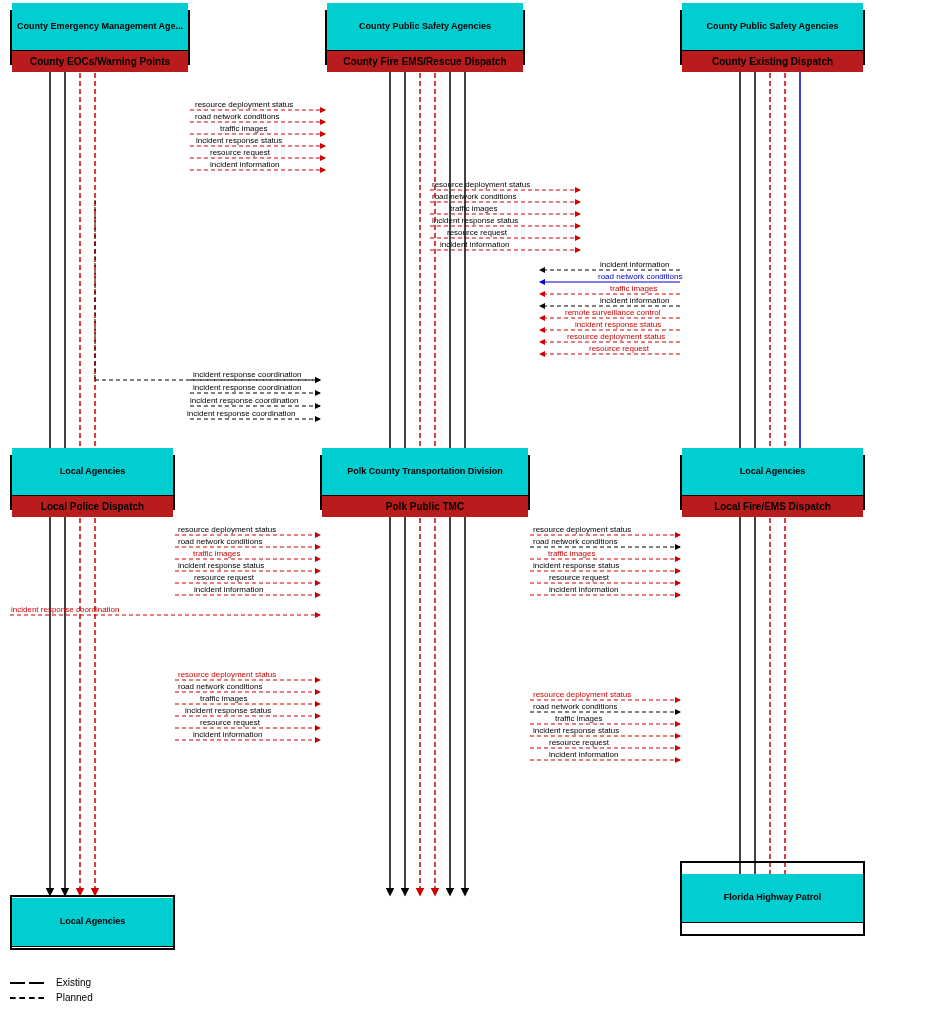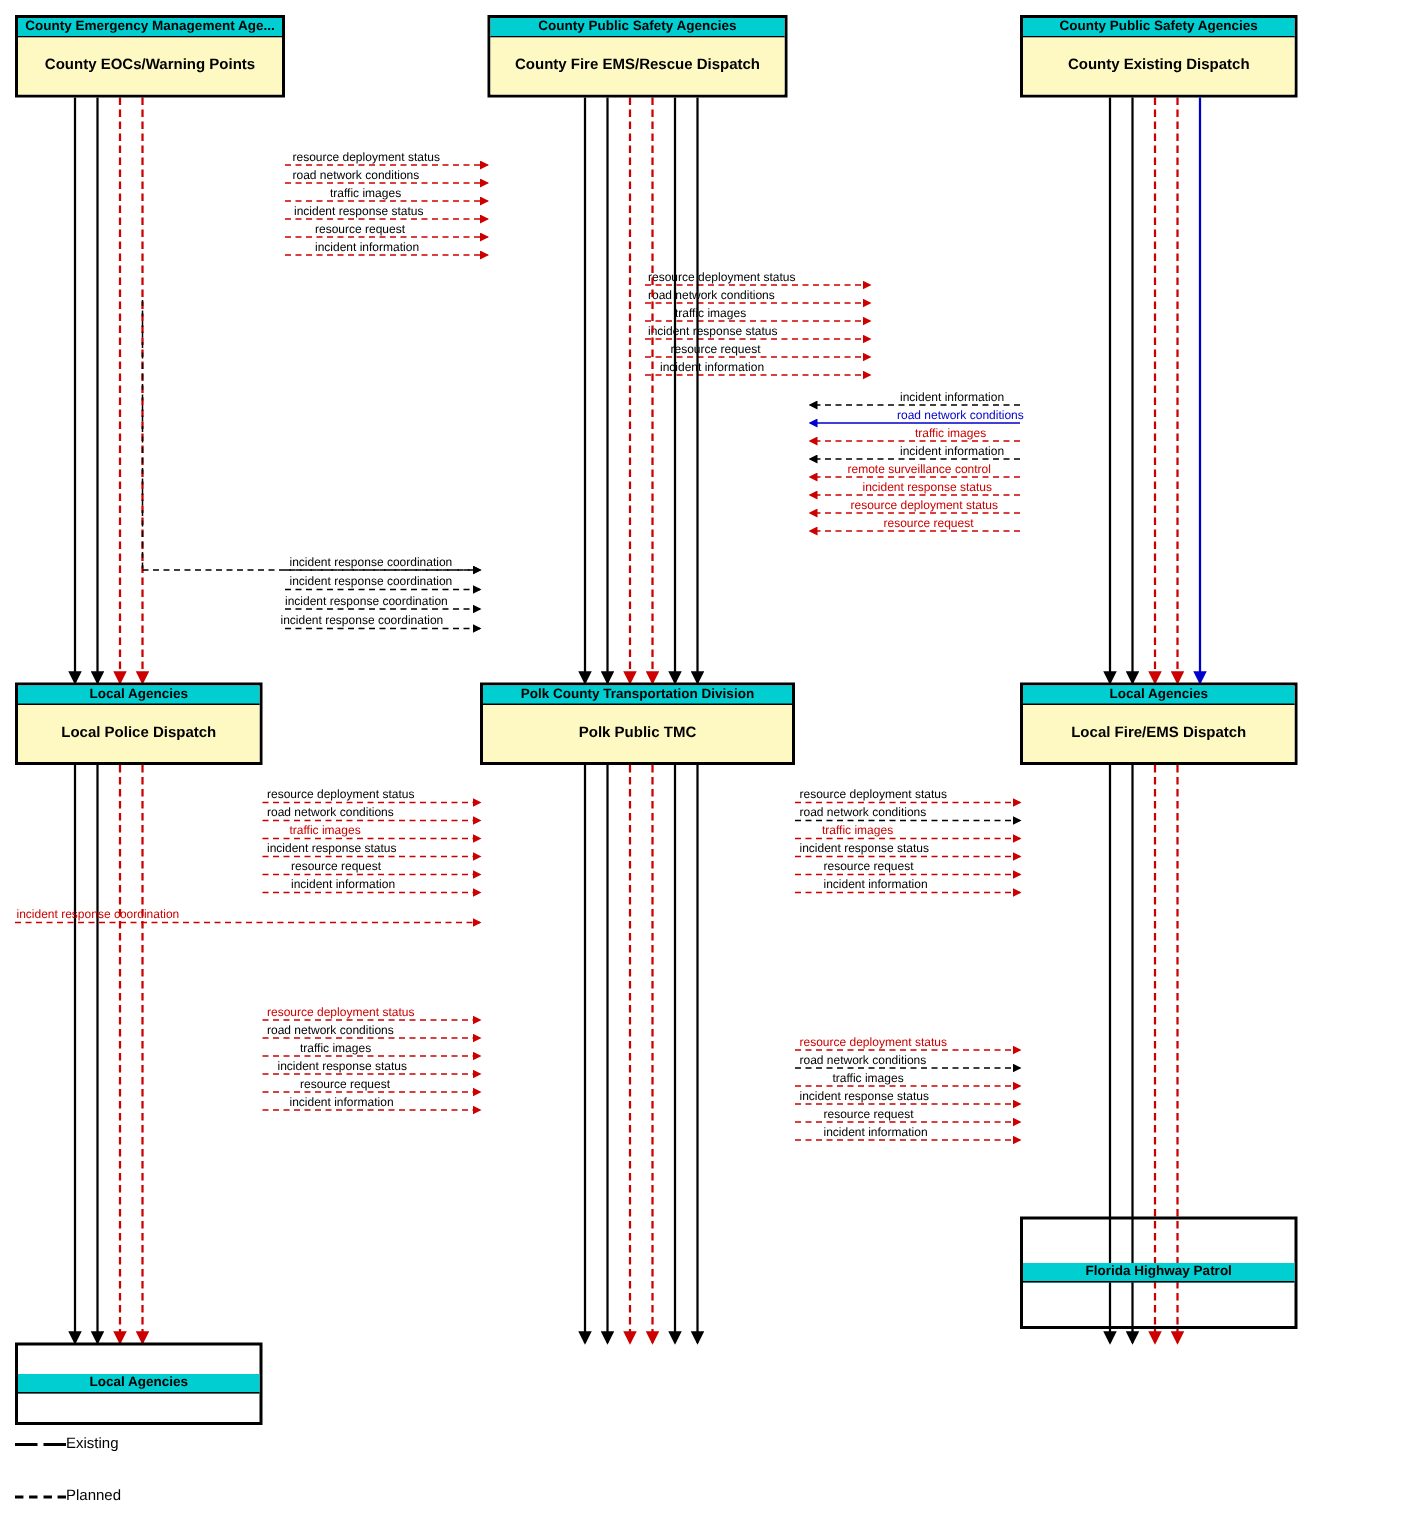--- a/index.html
+++ b/index.html
@@ -26,29 +26,29 @@
       text-align: center;
       display: flex;
       flex-direction: column;
       align-items: center;
       justify-content: center;
     }
 
     .node-header {
       background: #00CED1;
       width: 100%;
-      padding: 0 4px;
+      padding: 18px 4px;
       font-size: 9px;
       font-weight: bold;
       border-bottom: 1px solid #000;
       line-height: 1.3;
     }
 
     .node-body {
-      background: #fef9c3;
+      background: #b91c1c;
       width: 100%;
       padding: 4px 16px;
       font-size: 10px;
       font-weight: bold;
       line-height: 1.3;
       flex: 1;
       display: flex;
       align-items: center;
       justify-content: center;
     }
@@ -60,22 +60,21 @@
       left: 10px;
       display: flex;
       flex-direction: column;
       gap: 4px;
       font-size: 10px;
     }
 
     .legend-item {
       display: flex;
       align-items: center;
-      gap: 0;
-      margin-top: 20px;
+      gap: 12px;
     }
 
     
     .svg-overlay {
       position: absolute;
       top: 0;
       left: 0;
       width: 949px;
       height: 1013px;
       pointer-events: none;
@@ -320,21 +319,21 @@
 
   <div class="node" style="left:680px; top:455px; width:185px; height:55px;">
     <div class="node-header">Local Agencies</div>
     <div class="node-body">Local Fire/EMS Dispatch</div>
   </div>
 
   <div class="node" style="left:10px; top:895px; width:165px; height:55px;">
     <div class="node-header">Local Agencies</div>
   </div>
 
-  <div class="node" style="left:680px; top:811px; width:185px; height:75px;">
+  <div class="node" style="left:680px; top:861px; width:185px; height:75px;">
     <div class="node-header">Florida Highway Patrol</div>
   </div>
 
   <div class="legend">
     <div class="legend-item">
       <div style="display:flex;align-items:center;gap:4px;">
         <div style="width:15px;height:0;border-top:2px solid #000;"></div>
         <div style="width:15px;height:0;border-top:2px solid #000;"></div>
       </div>
       <span>Existing</span>

